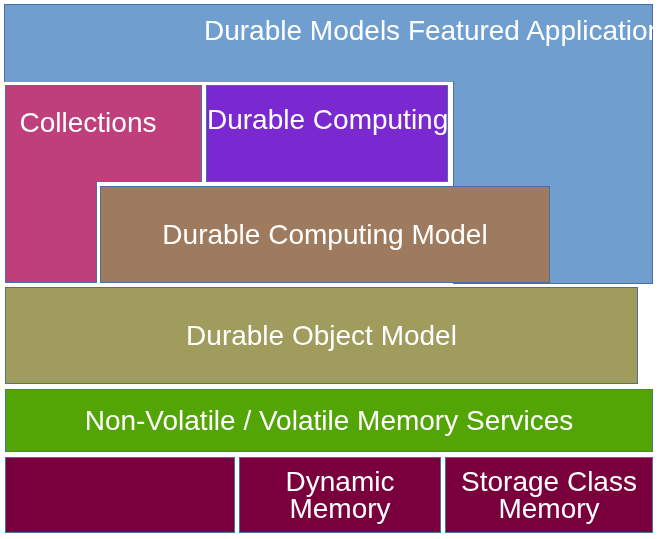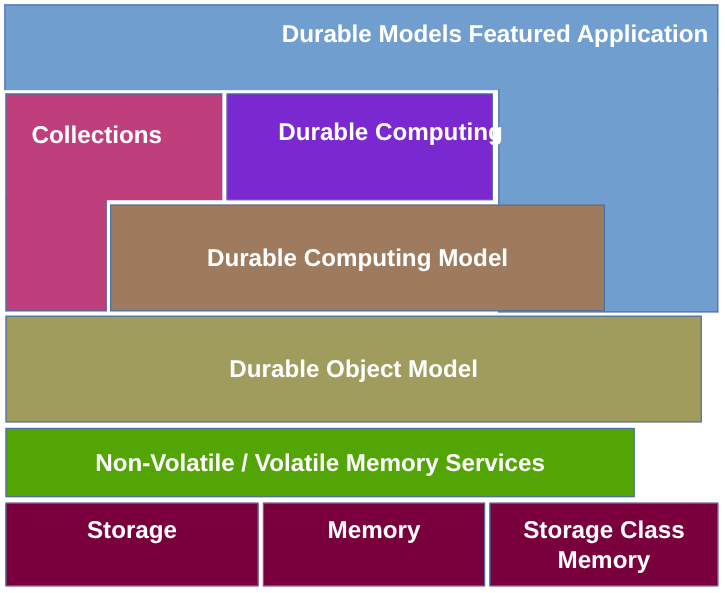--- a/index.html
+++ b/index.html
@@ -1,29 +1,29 @@
 <!DOCTYPE html>
 <html><head>
 <meta charset="utf-8">
 <style>
   html, body { margin: 0; padding: 0; background: #ffffff; }
   body { width: 659px; height: 539px; position: relative; overflow: hidden;
          font-family: "Liberation Sans", sans-serif; }
   .blk { position: absolute; box-sizing: border-box; border: 1.5px solid #4a6fa5; }
-  .lbl { position: absolute; color: #ffffff; font-weight: bold; font-size: 22px;
+  .lbl { position: absolute; color: #ffffff; font-weight: normal; font-size: 28px;
          line-height: 27px; text-align: center; white-space: nowrap; }
   .lbl span { display: block; }
   #app-top { left: 4px; top: 4px; width: 649px; height: 78px; background: #709fcf; border-bottom: none; }
   #app-right { left: 453px; top: 81px; width: 200px; height: 203px; background: #709fcf; border-top: none; }
   #coll-top { left: 5px; top: 85px; width: 197px; height: 97px; background: #bf3e7c; border-bottom: none; }
   #coll-left { left: 5px; top: 181px; width: 92px; height: 102px; background: #bf3e7c; border-top: none; border-right: 1.5px solid #4a6fa5; }
   #svc { left: 206px; top: 85px; width: 242px; height: 97px; background: #7a28cf; }
   #dcm { left: 100px; top: 186px; width: 450px; height: 97px; background: #9e7b5e; }
   #dom { left: 5px; top: 287px; width: 633px; height: 97px; background: #9f9c5e; }
-  #mem { left: 5px; top: 389px; width: 572px; height: 63px; background: #52a505; }
+  #mem { left: 5px; top: 389px; width: 648px; height: 63px; background: #52a505; }
   .low { top: 457px; height: 76px; background: #7a003d; }
   #lrs { left: 5px; width: 230px; }
   #dyn { left: 239px; width: 202px; }
   #scm { left: 445px; width: 208px; }
 </style>
 </head>
 <body>
 
 <div>
   <div class="blk" id="app-top"></div>
@@ -31,45 +31,45 @@
   <div class="lbl" style="left:204px; top:17px; width:440px; text-align:right;">Durable Models Featured Application</div>
 </div>
 
 <div>
   <div class="blk" id="coll-top"></div>
   <div class="blk" id="coll-left"></div>
   <div class="lbl" style="left:8px; top:109px; width:160px;">Collections</div>
 </div>
 
 <div class="blk" id="svc">
-  <div class="lbl" style="left:0; top:20px; width:100%;padding-left:28px;">
+  <div class="lbl" style="left:0; top:20px; width:100%;">
     <span>Durable Computing</span>
   </div>
 </div>
 
 <div class="blk" id="dcm">
   <div class="lbl" style="left:0; top:34px; width:100%;">Durable Computing Model</div>
 </div>
 
 <div class="blk" id="dom">
   <div class="lbl" style="left:0; top:34px; width:100%;">Durable Object Model</div>
 </div>
 
 <div class="blk" id="mem">
   <div class="lbl" style="left:0; top:17px; width:100%;">Non-Volatile / Volatile Memory Services</div>
 </div>
 
 <div class="blk low" id="lrs">
   <div class="lbl" style="left:0; top:10px; width:100%;">
-    <span>Storage</span>
   </div>
 </div>
 
 <div class="blk low" id="dyn">
   <div class="lbl" style="left:0; top:10px; width:100%;">
+    <span>Dynamic</span>
     <span>Memory</span>
   </div>
 </div>
 
 <div class="blk low" id="scm">
   <div class="lbl" style="left:0; top:10px; width:100%;text-align:center;">
     <span>Storage Class</span>
     <span>Memory</span>
   </div>
 </div>

